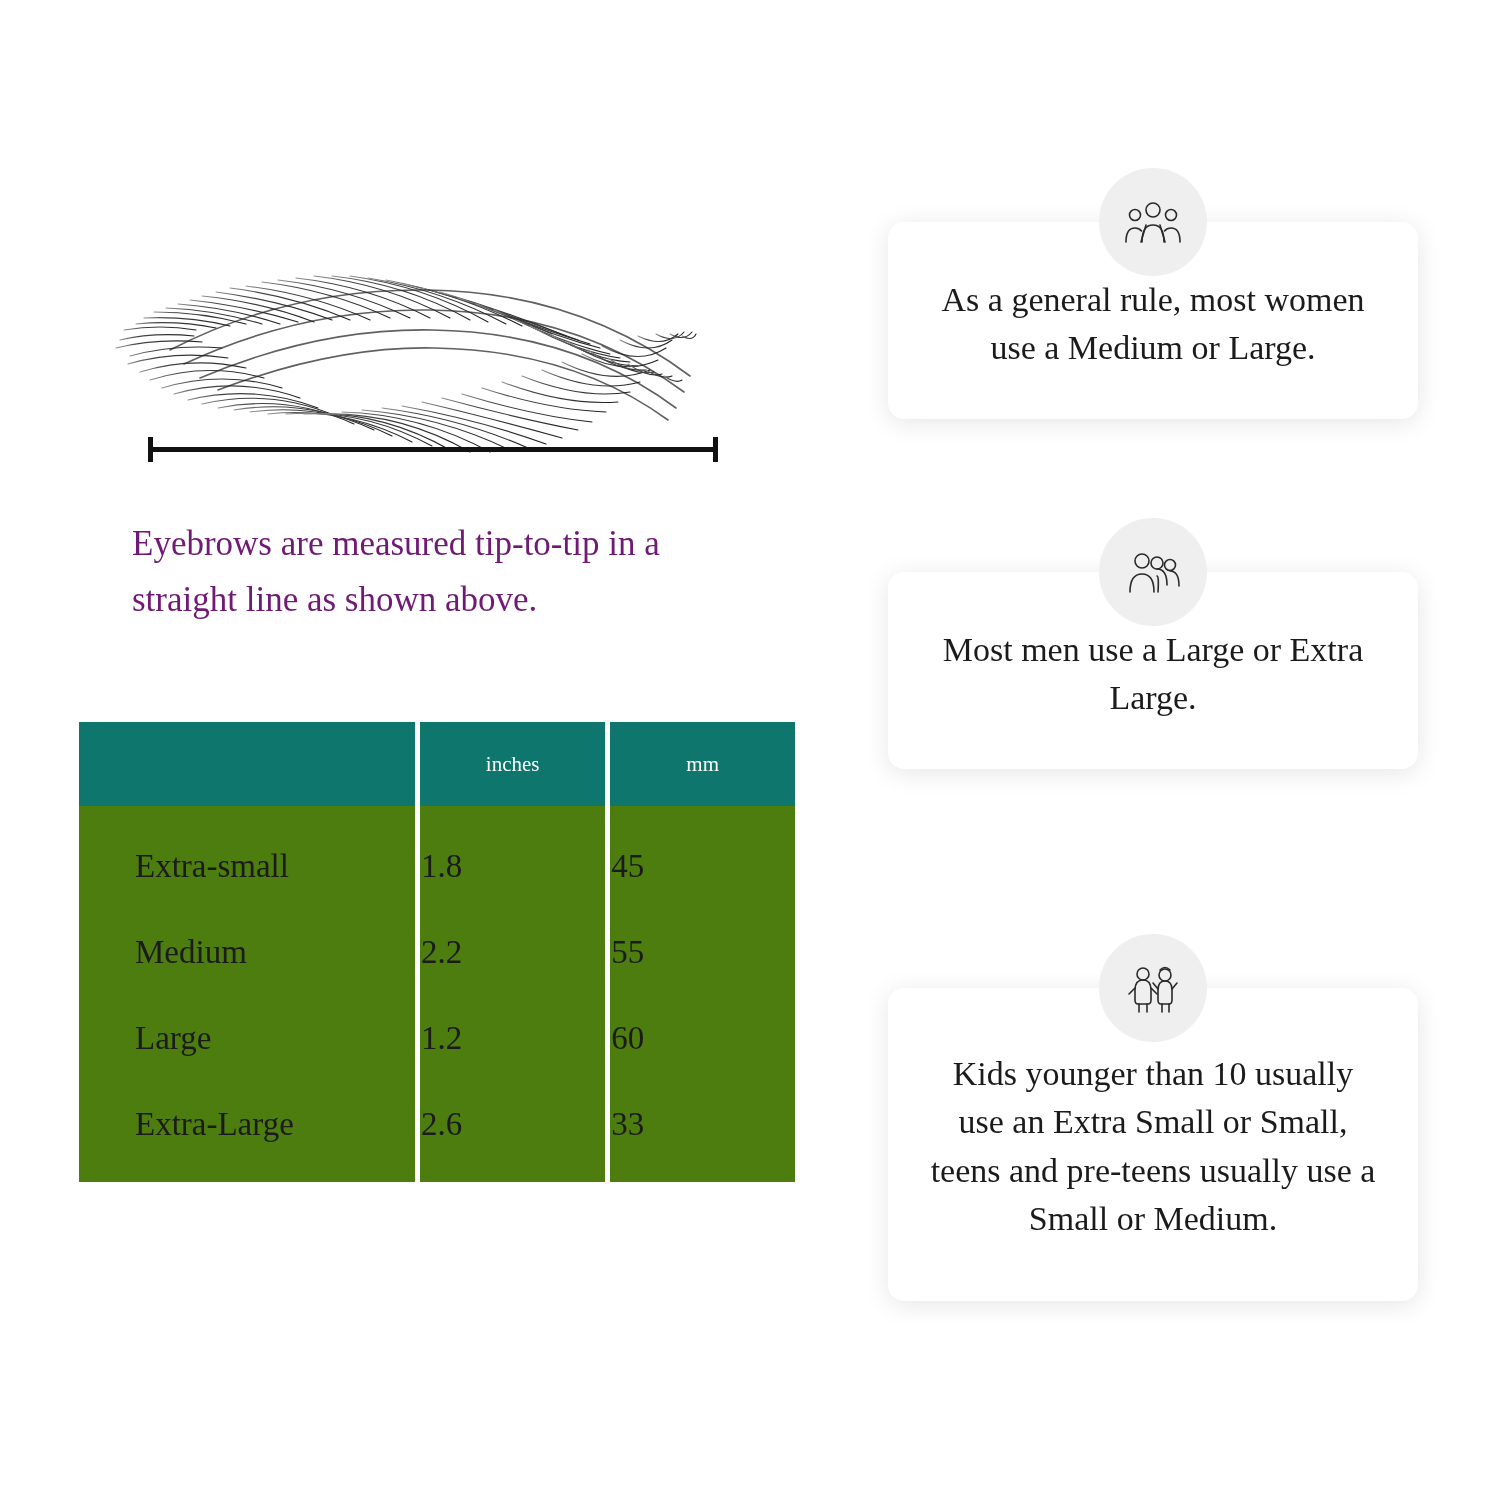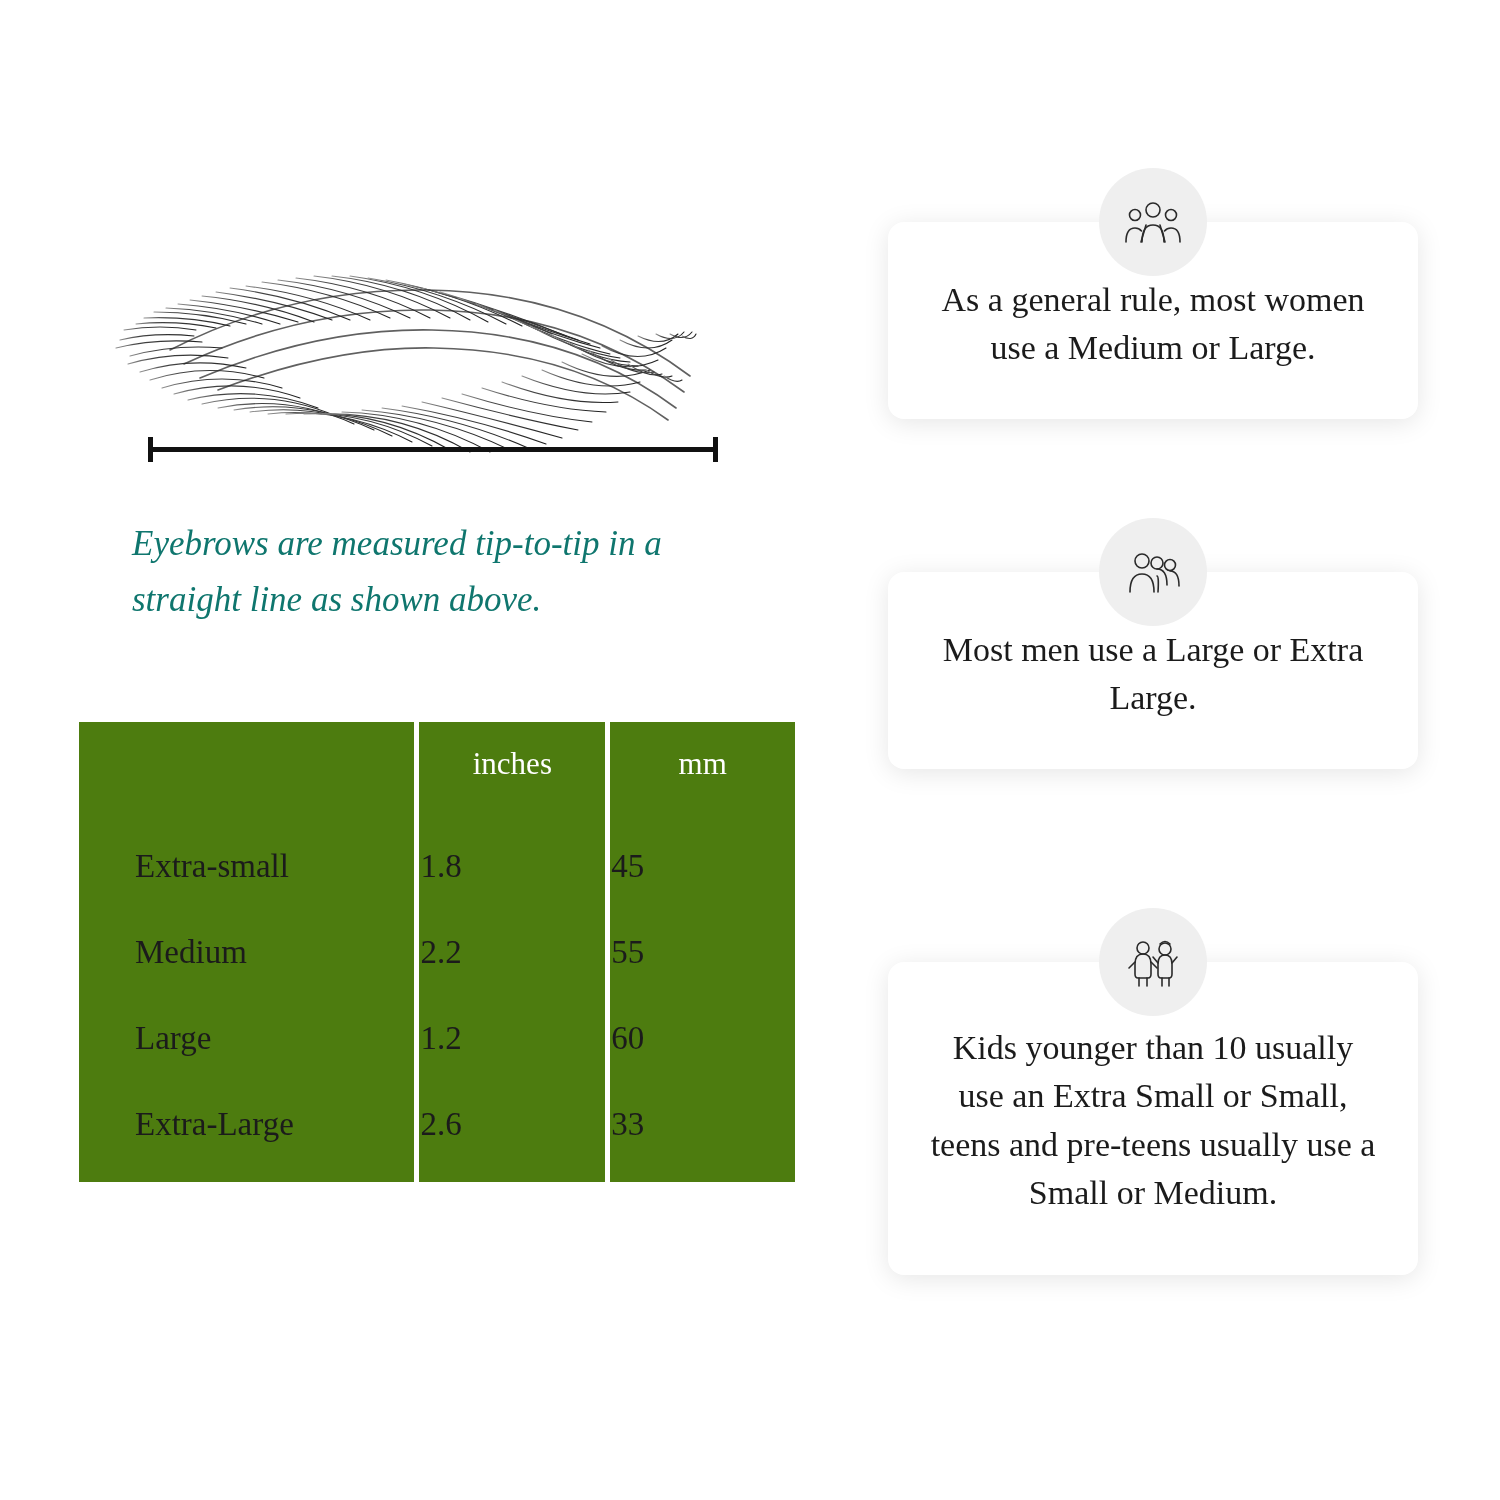--- a/index.html
+++ b/index.html
@@ -62,38 +62,37 @@
   .ruler-cap.left { left: 0; }
   .ruler-cap.right { right: 0; }
 
   .caption {
     position: absolute;
     left: 132px;
     top: 516px;
     width: 620px;
     font-size: 35px;
     line-height: 1.6;
-    color: #0f766e;
-    font-style: italic;
+    color: #701a75;
   }
 
   
   .size-table {
     position: absolute;
     left: 74px;
     top: 722px;
     border-collapse: separate;
     border-spacing: 5px 0;
     width: 726px;
   }
   .size-table th {
-    background: #4d7c0f;
+    background: #0f766e;
     color: #ffffff;
     font-weight: normal;
-    font-size: 31px;
+    font-size: 21px;
     height: 82px;
     vertical-align: middle;
   }
   .size-table th.blank { width: 340px; }
   .size-table th.col-in { width: 188px; }
   .size-table th.col-mm { width: 188px; }
 
   .size-table td {
     background: #4d7c0f;
     font-size: 33px;
@@ -130,21 +129,21 @@
   }
   .note-card .note-text {
     font-size: 34px;
     line-height: 1.42;
     color: #1b1b1b;
     display: block;
   }
 
   .note-1 { top: 222px; }
   .note-2 { top: 572px; }
-  .note-3 { top: 962px; padding-top: 62px; padding-bottom: 58px; }
+  .note-3 { top: 988px; padding-top: 62px; padding-bottom: 58px; }
 
   .icon-bubble {
     position: absolute;
     left: 50%;
     transform: translateX(-50%);
     width: 108px;
     height: 108px;
     border-radius: 50%;
     background: #efefef;
     display: flex;

